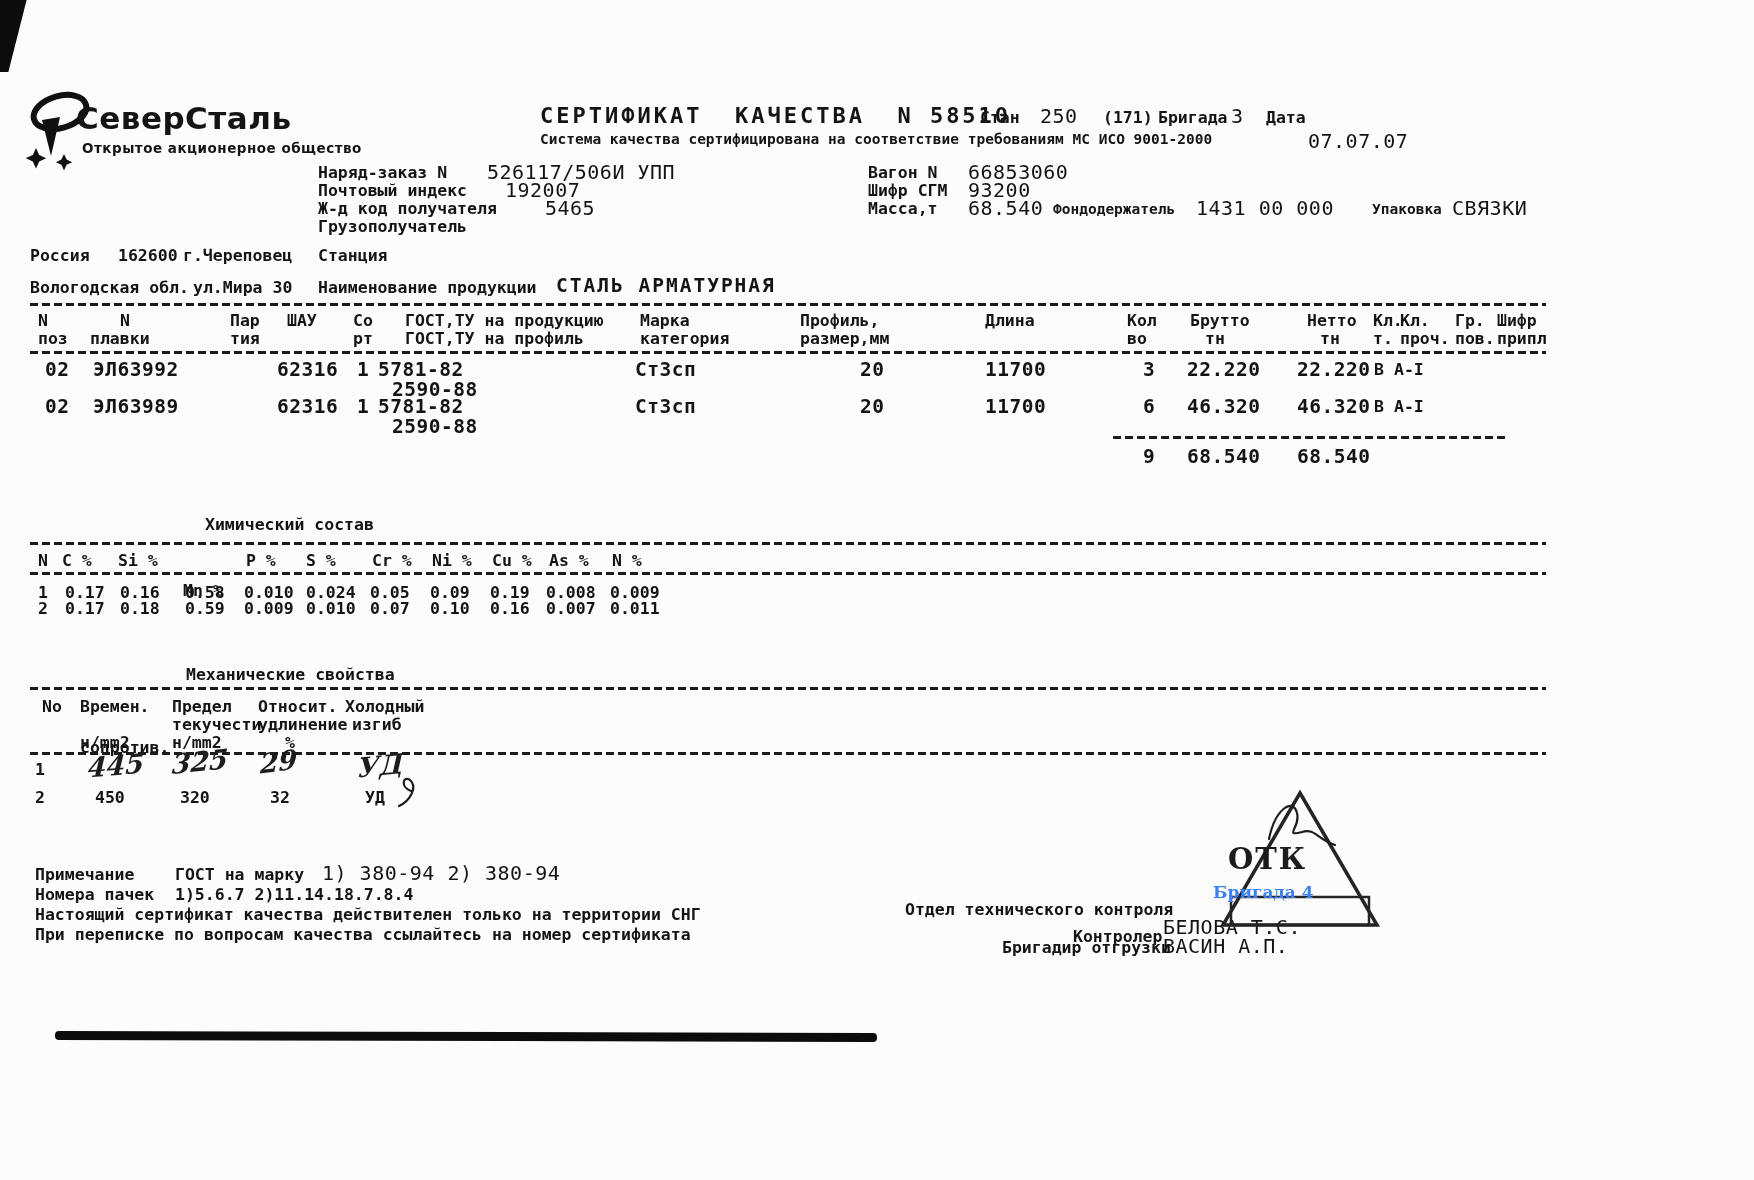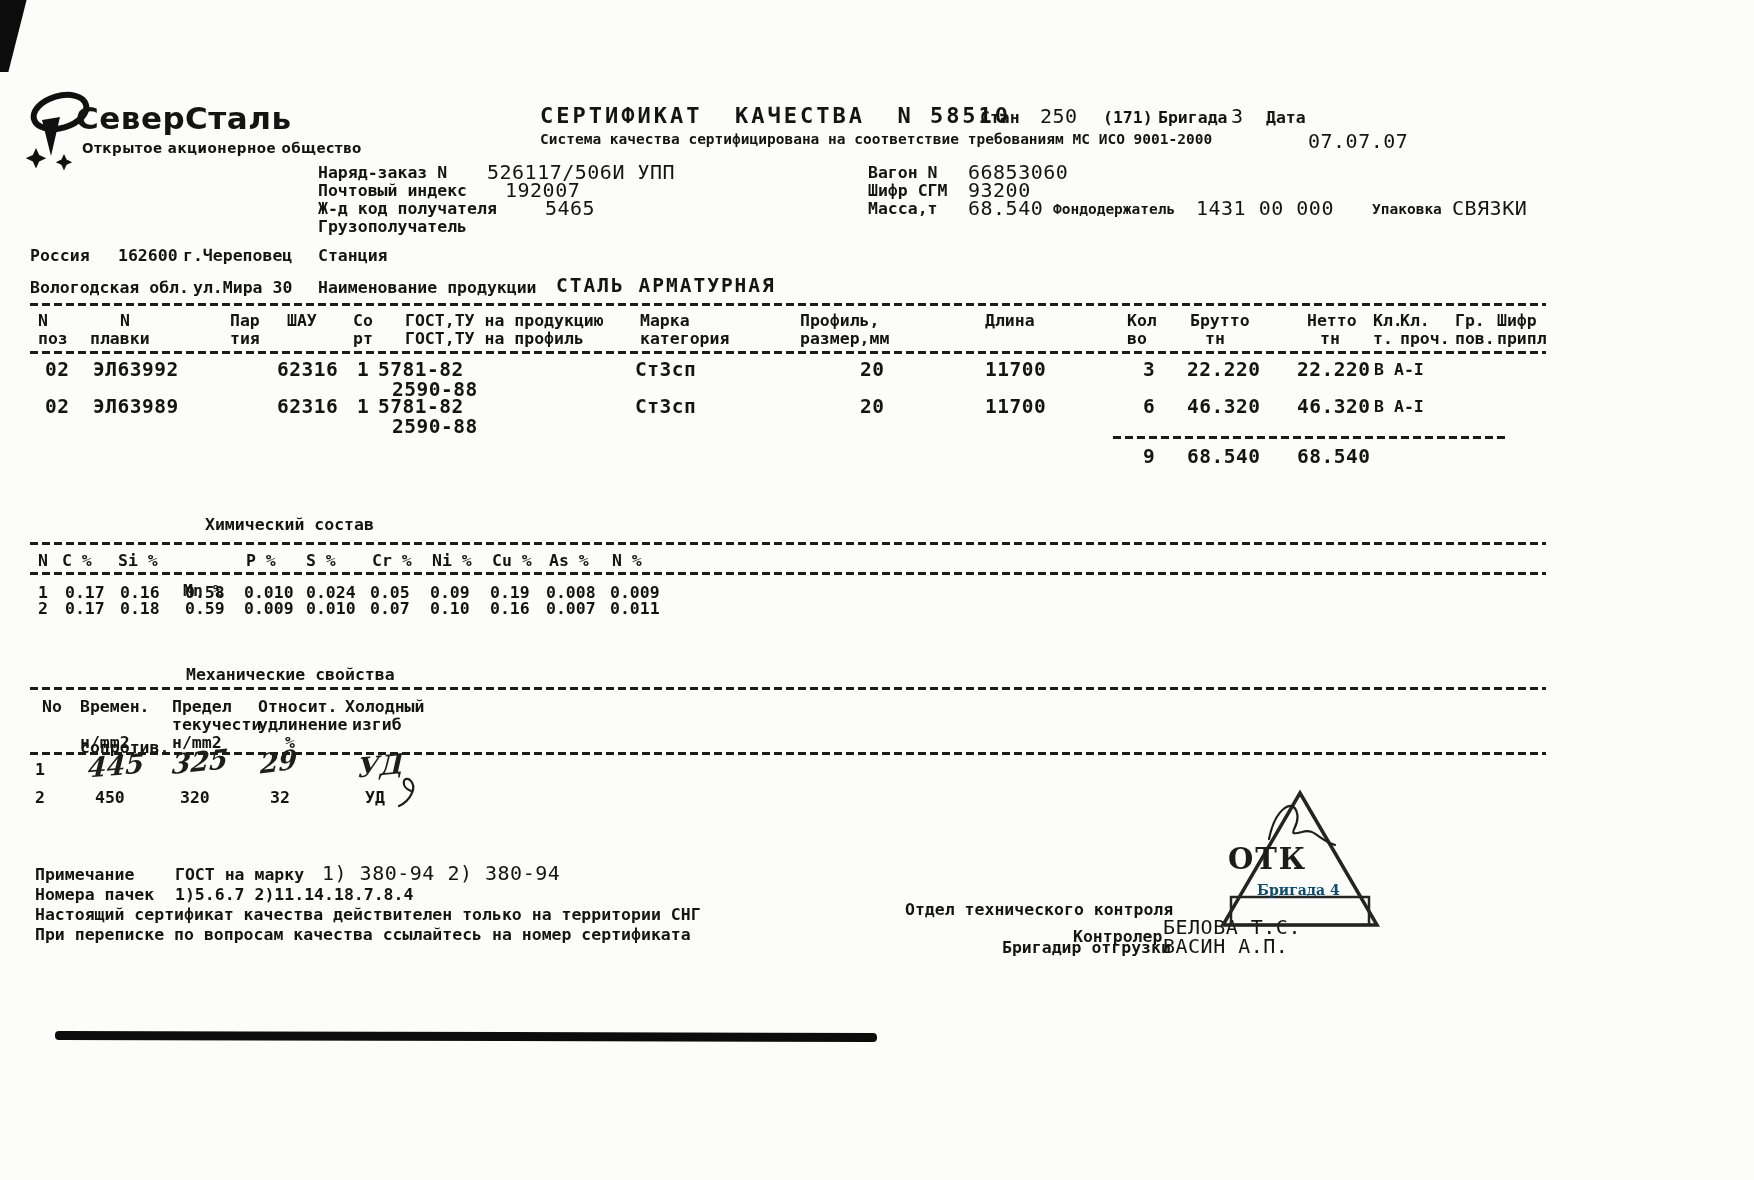--- a/index.html
+++ b/index.html
@@ -237,16 +237,16 @@
   <span class="abs t" style="left:1002px;top:938px;">Бригадир отгрузки</span>
   <span class="abs v" style="left:1163px;top:934px;">ВАСИН А.П.</span>
 
   <div class="abs" style="left:1168px;top:768px;width:185px;height:150px;">
     <svg width="185" height="150" viewBox="0 0 185 150">
       <path d="M93 6 L170 138 L16 138 Z" fill="none" stroke="#242424" stroke-width="3.5"></path>
       <rect x="24" y="110" width="138" height="28" fill="none" stroke="#242424" stroke-width="2.5"></rect>
       <path d="M62 52 C 68 22, 86 10, 90 26 C 94 40, 76 50, 95 45 C 108 41, 110 52, 128 58" fill="none" stroke="#1d1d1d" stroke-width="2.2" stroke-linecap="round"></path>
     </svg>
     <span class="abs serifb" style="left:60px;top:74px;font-size:29px;letter-spacing:2px;color:#1c1c1c;">ОТК</span>
-    <span class="abs serifb" style="left:45px;top:114px;font-size:14px;color:#0c4a6e;margin-left:44px;">Бригада 4</span>
+    <span class="abs serifb" style="left:45px;top:114px;font-size:17px;color:#3b82f6;">Бригада 4</span>
   </div>
 
 </div>
 
 </body></html>

